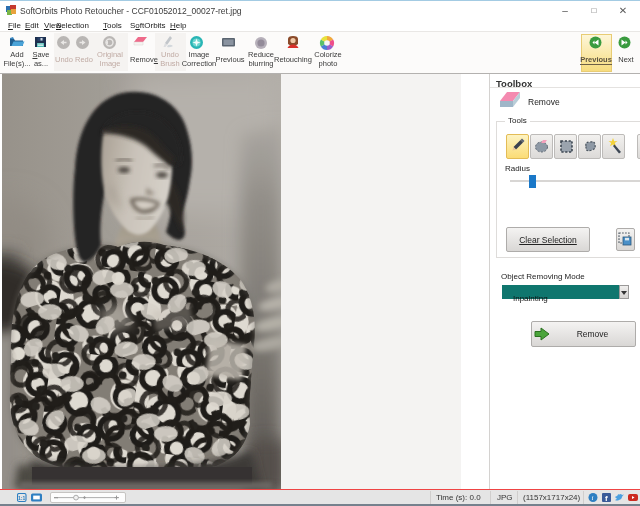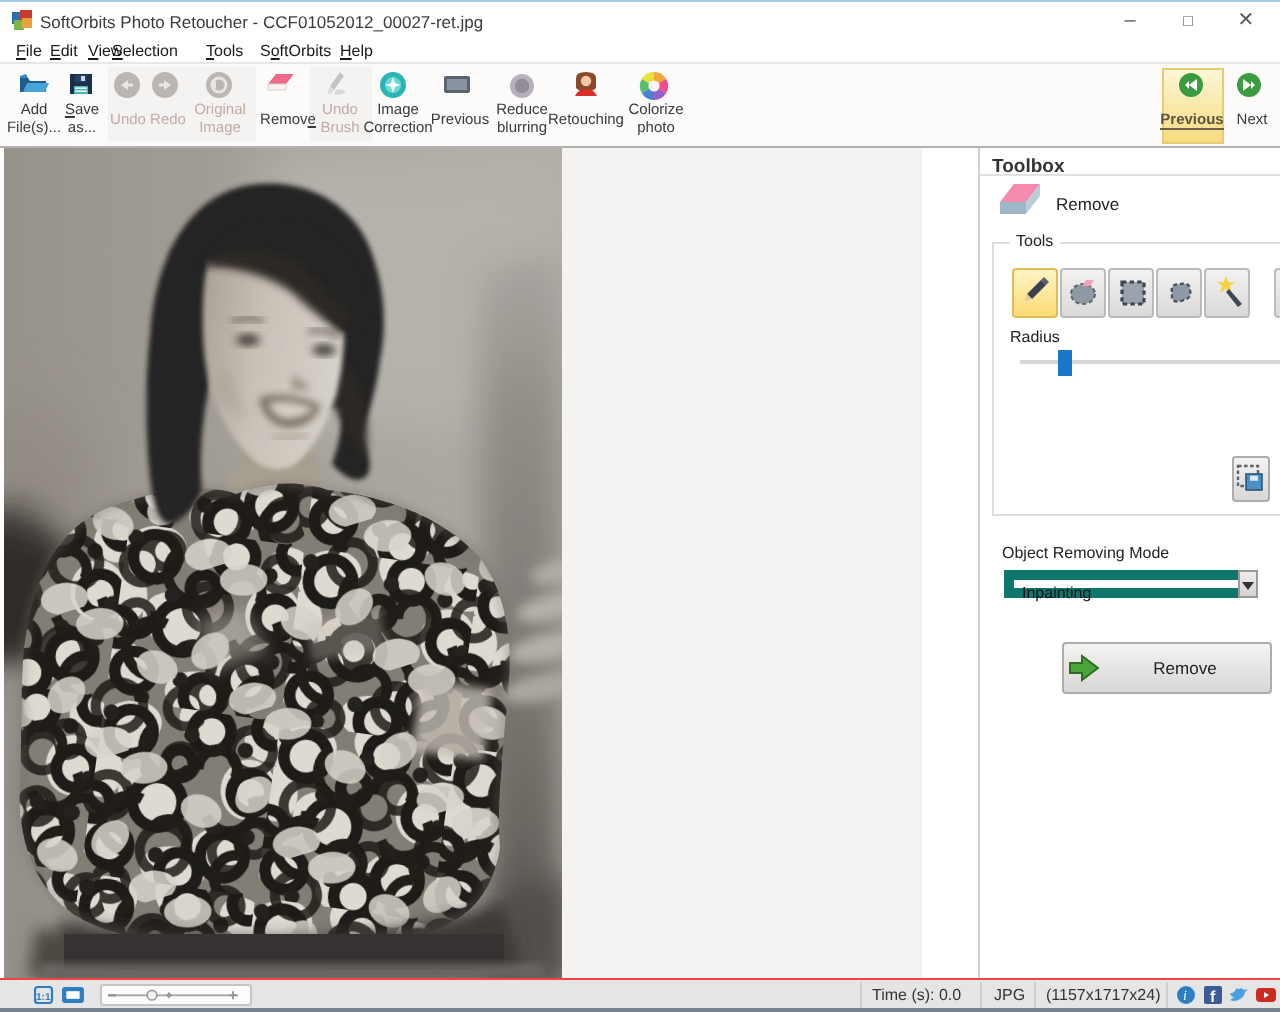--- a/index.html
+++ b/index.html
@@ -24,21 +24,21 @@
   #photo { left:2px; top:74px; width:278px; height:415px; }
   
   #panel { left:461px; top:74px; width:177px; height:415px; background:#fff; border-left:1px solid #d4d2d0;margin-left:28px; }
   #panel-title { left:6px; top:4px; font-size:9.5px; font-weight:bold; color:#333; }
   #panel-x { left:160px; top:3px; font-size:10px; color:#555; }
   .plabel { position:absolute; font-size:8px; color:#222; }
   .toolbtn { position:absolute; top:60px; width:23px; height:25px; background:linear-gradient(#f2f1ef,#dcdad8); border:1px solid #bdbbb9; border-radius:2px; }
   .toolbtn.sel { background:linear-gradient(#fdf3c2,#fbdc76); border:1px solid #e3bc56; }
   #radius-box { left:155px; top:99px; width:19px; height:14px; border:1px solid #8a8988; background:#fff; font-size:8px; padding-left:2px; line-height:13px; }
   .btn { position:absolute; background:linear-gradient(#f4f3f2,#d9d7d5); border:1px solid #aeacaa; border-radius:2px; font-size:8.5px; color:#222; text-align:center; }
-  #combo { left:12px; top:211px; width:127px; height:14px; border:5px solid #0f766e; background:#fff; font-size:8px; line-height:13px; padding-left:4px; color:#111; }
+  #combo { left:12px; top:211px; width:127px; height:14px; border:7px solid #0f766e; background:#fff; font-size:8px; line-height:13px; padding-left:4px; color:#111; }
   #combo-arrow { left:129px; top:211px; width:10px; height:14px; background:linear-gradient(#f0efee,#d5d3d1); border:1px solid #9a9998; }
   
   #statusbar { left:0; top:489px; width:640px; height:15px; background:#e5e5e5; border-top:1px solid #ef4444; }
   #winbottom { left:0; top:504px; width:640px; height:2px; background:#75818d; }
   .sep { position:absolute; top:1px; width:1px; height:13px; background:#d0cecd; }
   .stext { position:absolute; top:3px; font-size:8px; color:#333; }
   #statusbar div svg { display:block; }
 </style>
 </head>
 <body>
@@ -368,20 +368,21 @@
         <circle cx="8" cy="3.5" r="2.8" fill="#8b96a2"></circle>
         <path d="M6.5 5.5 L9.5 5.5 L10.5 10 L5.5 10 Z" fill="#7a8592"></path>
         <path d="M2.5 12 Q2.5 10 5 10 L11 10 Q13.5 10 13.5 12 L13.5 14 L2.5 14 Z" fill="#9aa5b0"></path>
         <rect x="2.5" y="14.5" width="11" height="1.8" fill="#b9c2ca"></rect>
       </g>
     </svg>
     <div class="abs plabel" style="left:15px;top:90px;">Radius</div>
     <div class="abs" style="left:20px;top:106px;width:131px;height:2px;background:#d8d6d4;"></div>
     <div class="abs" style="left:39px;top:101px;width:7px;height:13px;background:#1a78c8;"></div>
     <div class="abs" id="radius-box">50</div>
+    <div class="btn" style="left:16px;top:153px;width:84px;height:25px;line-height:24px;"><span style="text-decoration:underline">Clear Selection</span></div>
     <div class="btn" style="left:126px;top:154px;width:19px;height:23px;"></div>
     <div class="btn" style="left:152px;top:154px;width:19px;height:23px;"></div>
     <svg class="abs" style="left:126px;top:154px" width="46" height="23" viewBox="0 0 46 23">
       <g transform="translate(3,5)">
         <rect x="0" y="0" width="10" height="10" fill="none" stroke="#5a646e" stroke-width="1.2" stroke-dasharray="1.8 1.2"></rect>
         <rect x="4" y="4" width="8" height="8" fill="#4a90c8" stroke="#2a567a" stroke-width="0.8"></rect>
         <rect x="6" y="4.8" width="4" height="2.6" fill="#dce8f0"></rect>
       </g>
       <g transform="translate(29,5)">
         <rect x="0" y="0" width="10" height="10" fill="none" stroke="#5a646e" stroke-width="1.2" stroke-dasharray="1.8 1.2"></rect>

